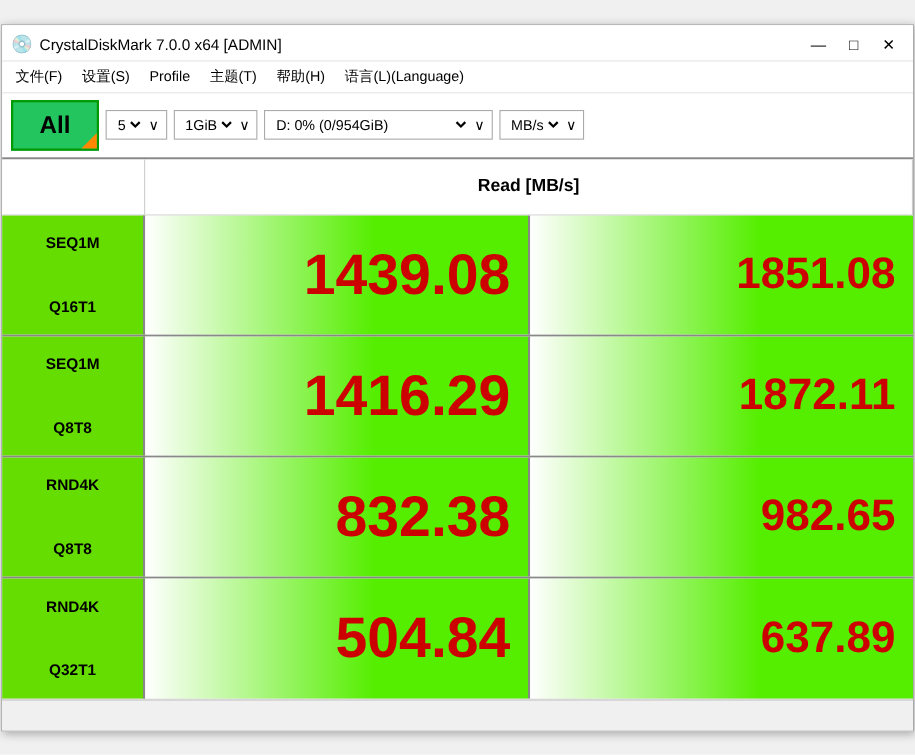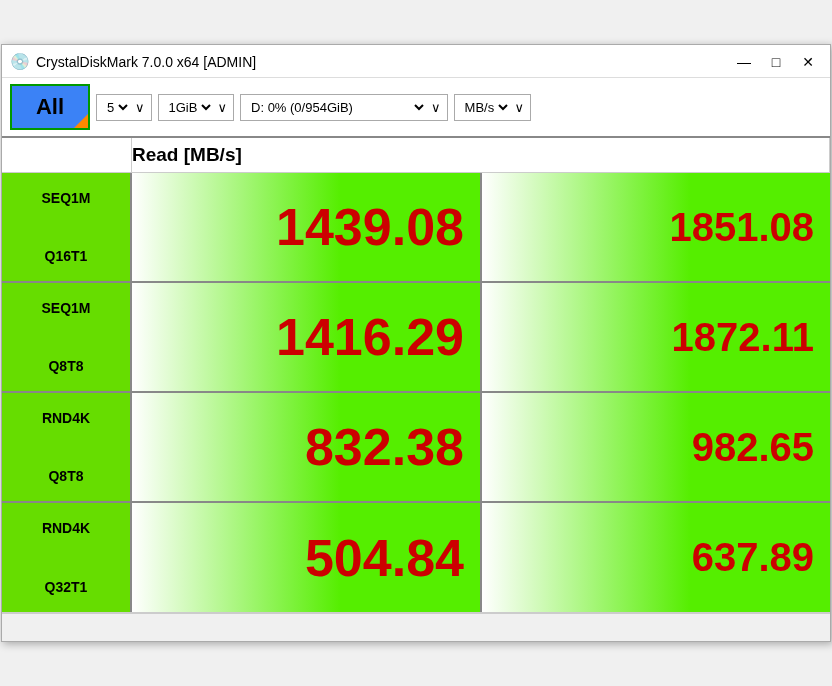--- a/index.html
+++ b/index.html
@@ -74,21 +74,21 @@
 
     .toolbar {
       display: flex;
       align-items: center;
       padding: 6px 8px;
       gap: 6px;
       background: #fff;
       border-bottom: 2px solid #888;
     }
     .all-btn {
-      background: #3b82f6;
+      background: #22c55e;
       color: #000;
       font-weight: bold;
       font-size: 22px;
       padding: 8px 18px;
       border: 2px solid #009900;
       cursor: pointer;
       min-width: 80px;
       text-align: center;
       position: relative;
     }
@@ -130,24 +130,24 @@
       background: #fff;
       border-bottom: 1px solid #ccc;
     }
     .header-label-cell {
       width: 130px;
       min-width: 130px;
       border-right: 1px solid #ccc;
     }
     .header-read {
       flex: 1;
-      text-align: left;
-      font-weight: bold;
-      font-size: 19px;
-      padding: 6px 0;
+      text-align: center;
+      font-weight: bold;
+      font-size: 16px;
+      padding: 16px 0;
       border-right: 1px solid #ccc;
     }
     .header-write {
       flex: 1;
       text-align: center;
       font-weight: bold;
       font-size: 16px;
       padding: 6px 0;
     }
 
@@ -221,20 +221,28 @@
       <span class="title-icon">💿</span>
       <span class="title-text">CrystalDiskMark 7.0.0 x64 [ADMIN]</span>
     </div>
     <div class="title-controls">
       <button class="title-btn">—</button>
       <button class="title-btn">□</button>
       <button class="title-btn close">✕</button>
     </div>
   </div>
 
+  <div class="menu-bar">
+    <span class="menu-item">文件(F)</span>
+    <span class="menu-item">设置(S)</span>
+    <span class="menu-item">Profile</span>
+    <span class="menu-item">主题(T)</span>
+    <span class="menu-item">帮助(H)</span>
+    <span class="menu-item">语言(L)(Language)</span>
+  </div>
 
   <div class="toolbar">
     <div class="all-btn">All</div>
     <div class="select-box">
       <select>
         <option>5</option>
       </select>
       <span>∨</span>
     </div>
     <div class="select-box">

